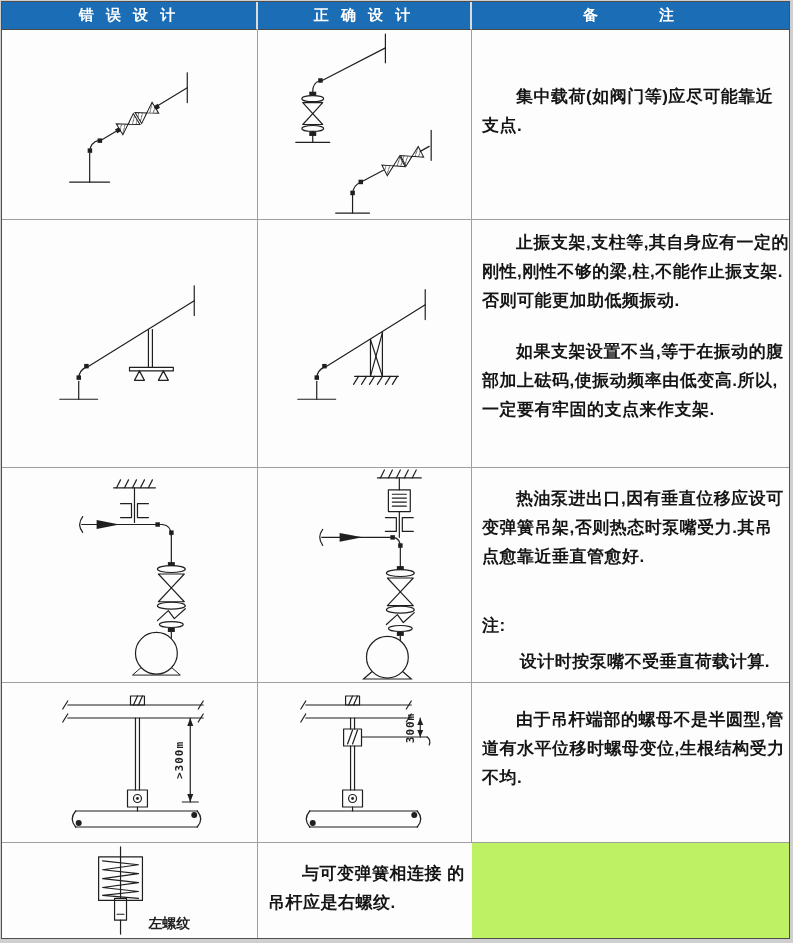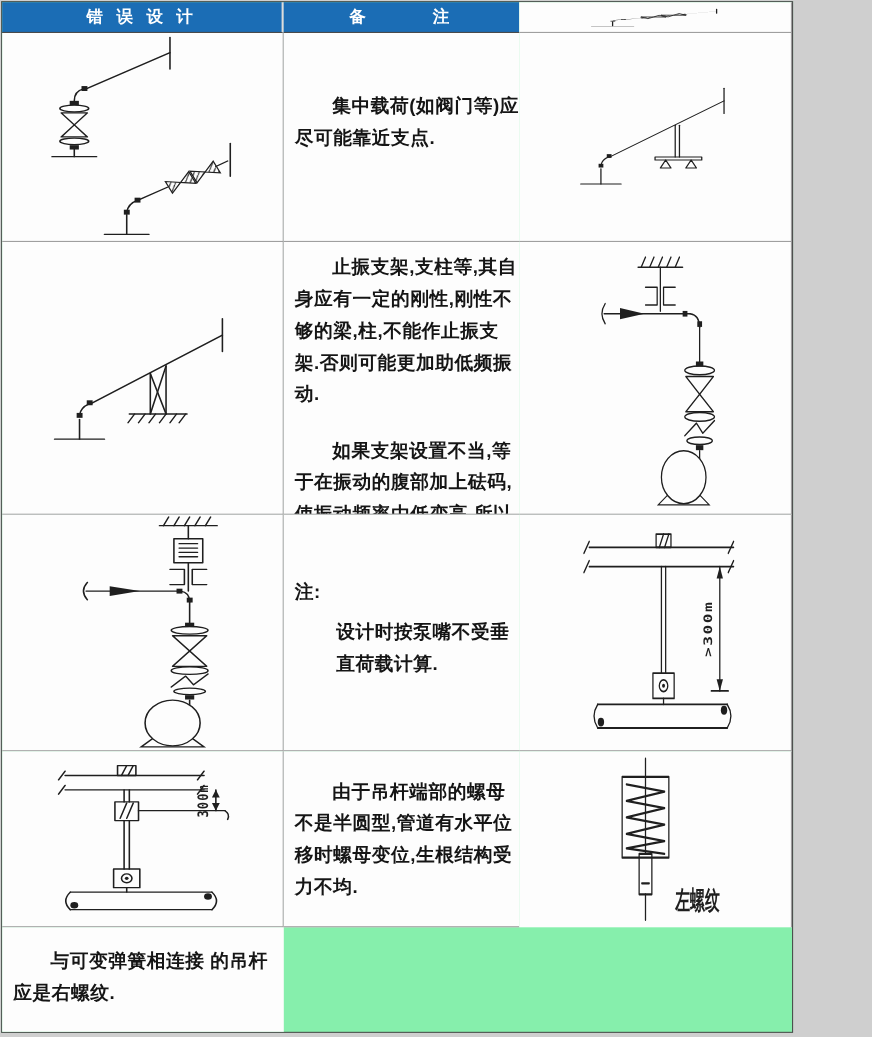--- a/index.html
+++ b/index.html
@@ -3,23 +3,23 @@
 <meta charset="utf-8">
 <style>
   html,body{margin:0;padding:0;}
   body{
     width:793px;height:943px;overflow:hidden;
     background:#cfcfcf;
     font-family:"Liberation Sans", sans-serif;
   }
   #table-frame{
     position:absolute;left:1px;top:1px;
-    width:720px;height:938px;
+    width:789px;height:938px;
     border:1px solid #4f4f4f;
-    background:#86efac;
+    background:#bef264;
     box-sizing:border-box;
     display:grid;
     grid-template-columns:256px 214px 1fr;
     grid-template-rows:28px 190px 248px 215px 160px auto;
   }
   .cell{
     border-right:1px solid #9f9f9f;
     border-bottom:1px solid #9f9f9f;
     background:#fdfdfd;
     box-sizing:border-box;
@@ -65,20 +65,21 @@
   .pump{fill:#fdfdfd;stroke:#1f1f1f;stroke-width:1.2;}
   .dim-text{font-size:11px;font-weight:600;fill:#1f1f1f;font-family:"DejaVu Sans Mono",monospace;letter-spacing:1px;}
   .lbl-text{font-size:14px;font-weight:700;fill:#1f1f1f;}
 </style>
 </head>
 <body>
 
 <div id="table-frame">
 
   <div class="cell hdr">错 误 设 计</div>
+  <div class="cell hdr">正 确 设 计</div>
   <div class="cell hdr last-col">备　　　注</div>
 
   <div class="cell diag">
     <svg viewBox="0 0 256 190" preserveAspectRatio="none">
       <defs>
           <pattern id="h1" patternUnits="userSpaceOnUse" width="5" height="5">
             <path d="M0,5 L5,0" stroke="#1f1f1f" stroke-width="0.8"></path>
           </pattern>
         </defs>
       <g class="ln">
@@ -291,20 +292,21 @@
       <g class="fl">
         <polygon points="82,65.5 105,70 82,74.5"></polygon>
         <rect x="133" y="67.8" width="4.5" height="4.5"></rect>
           <rect x="140.8" y="76" width="4.5" height="4.5"></rect>
         <rect x="139.5" y="99" width="7" height="4"></rect>
           <rect x="139.5" y="165.5" width="7" height="4"></rect>
       </g>
     </svg>
   </div>
   <div class="cell remark pt-r3 last-col">
+    <p class="para">热油泵进出口,因有垂直位移应设可变弹簧吊架,否则热态时泵嘴受力.其吊点愈靠近垂直管愈好.</p>
     <p class="note">
       <span>注:</span>
       <span class="note-body">设计时按泵嘴不受垂直荷载计算.</span>
     </p>
   </div>
 
   <div class="cell diag">
     <svg viewBox="0 0 256 159" preserveAspectRatio="none">
       <g class="ln">
         <path d="M66,22 H202"></path>

